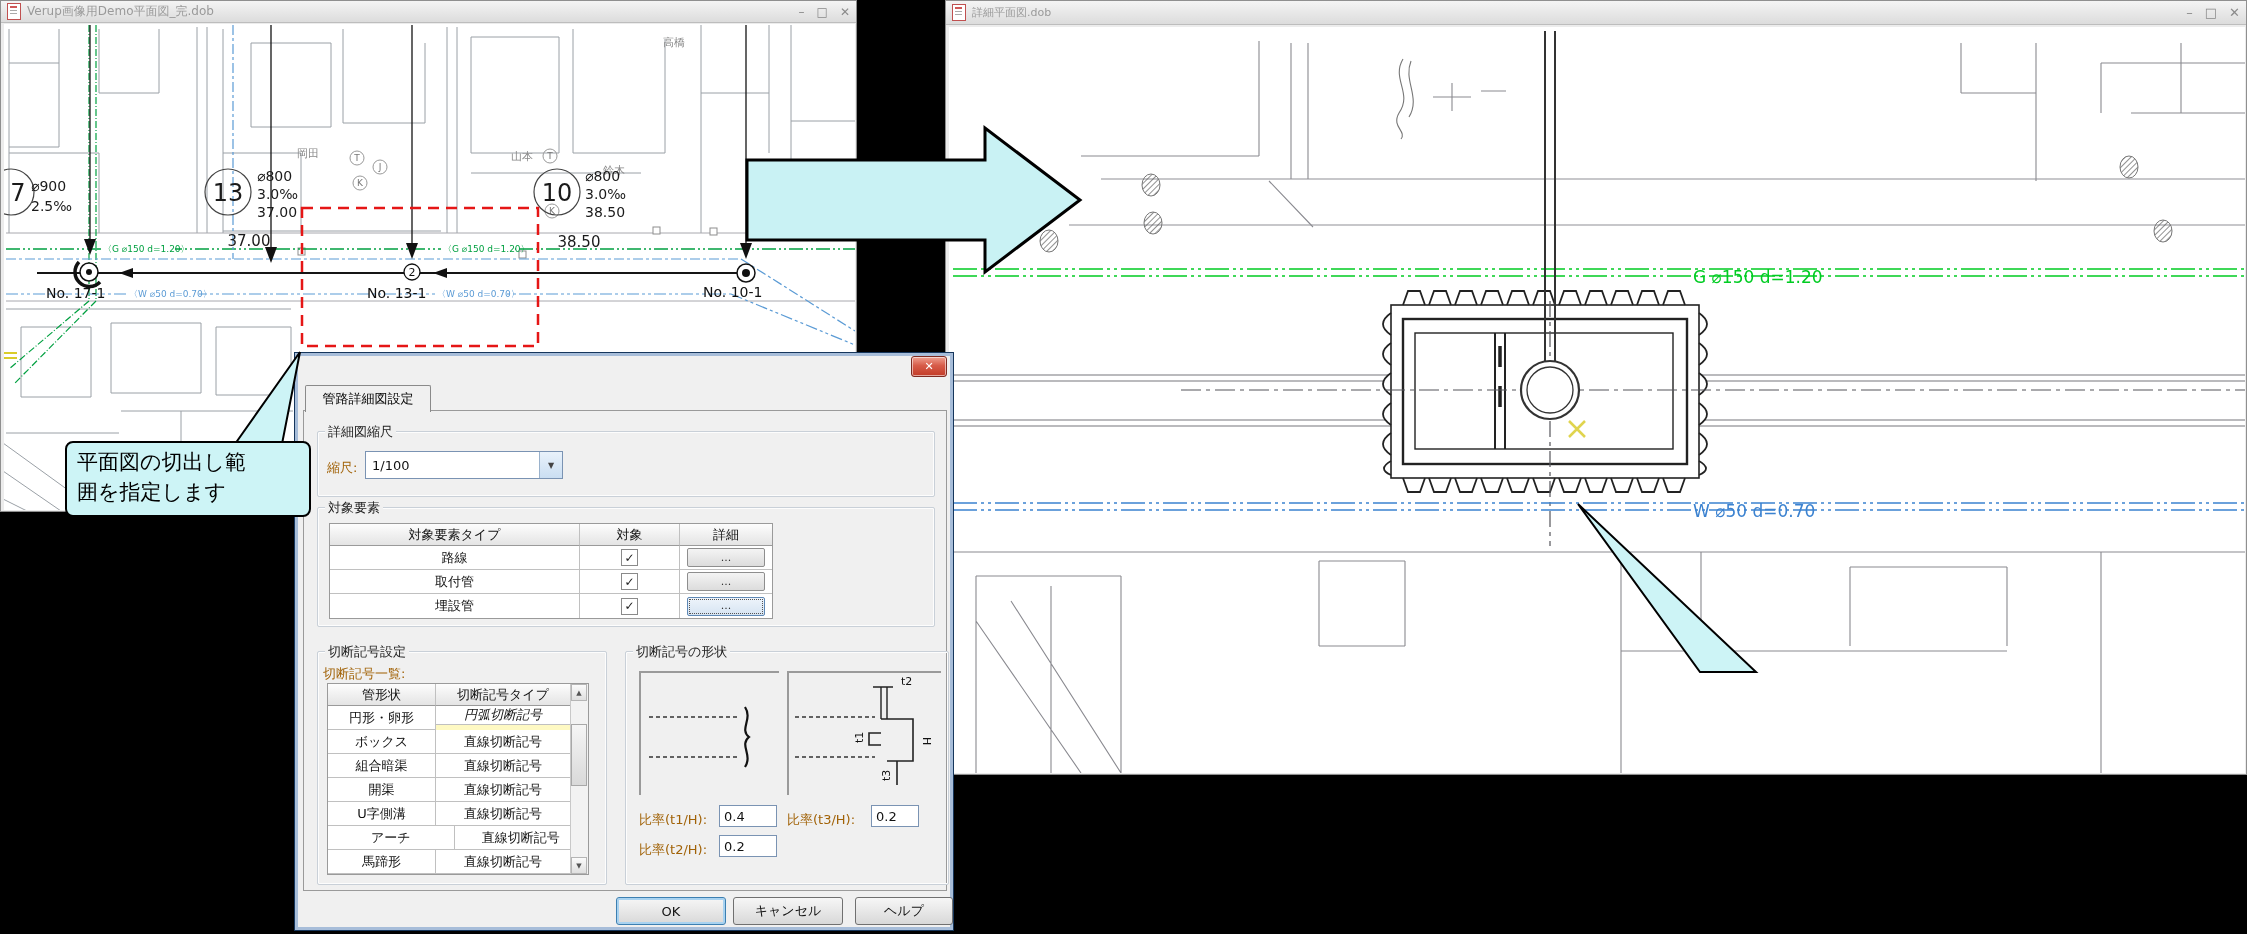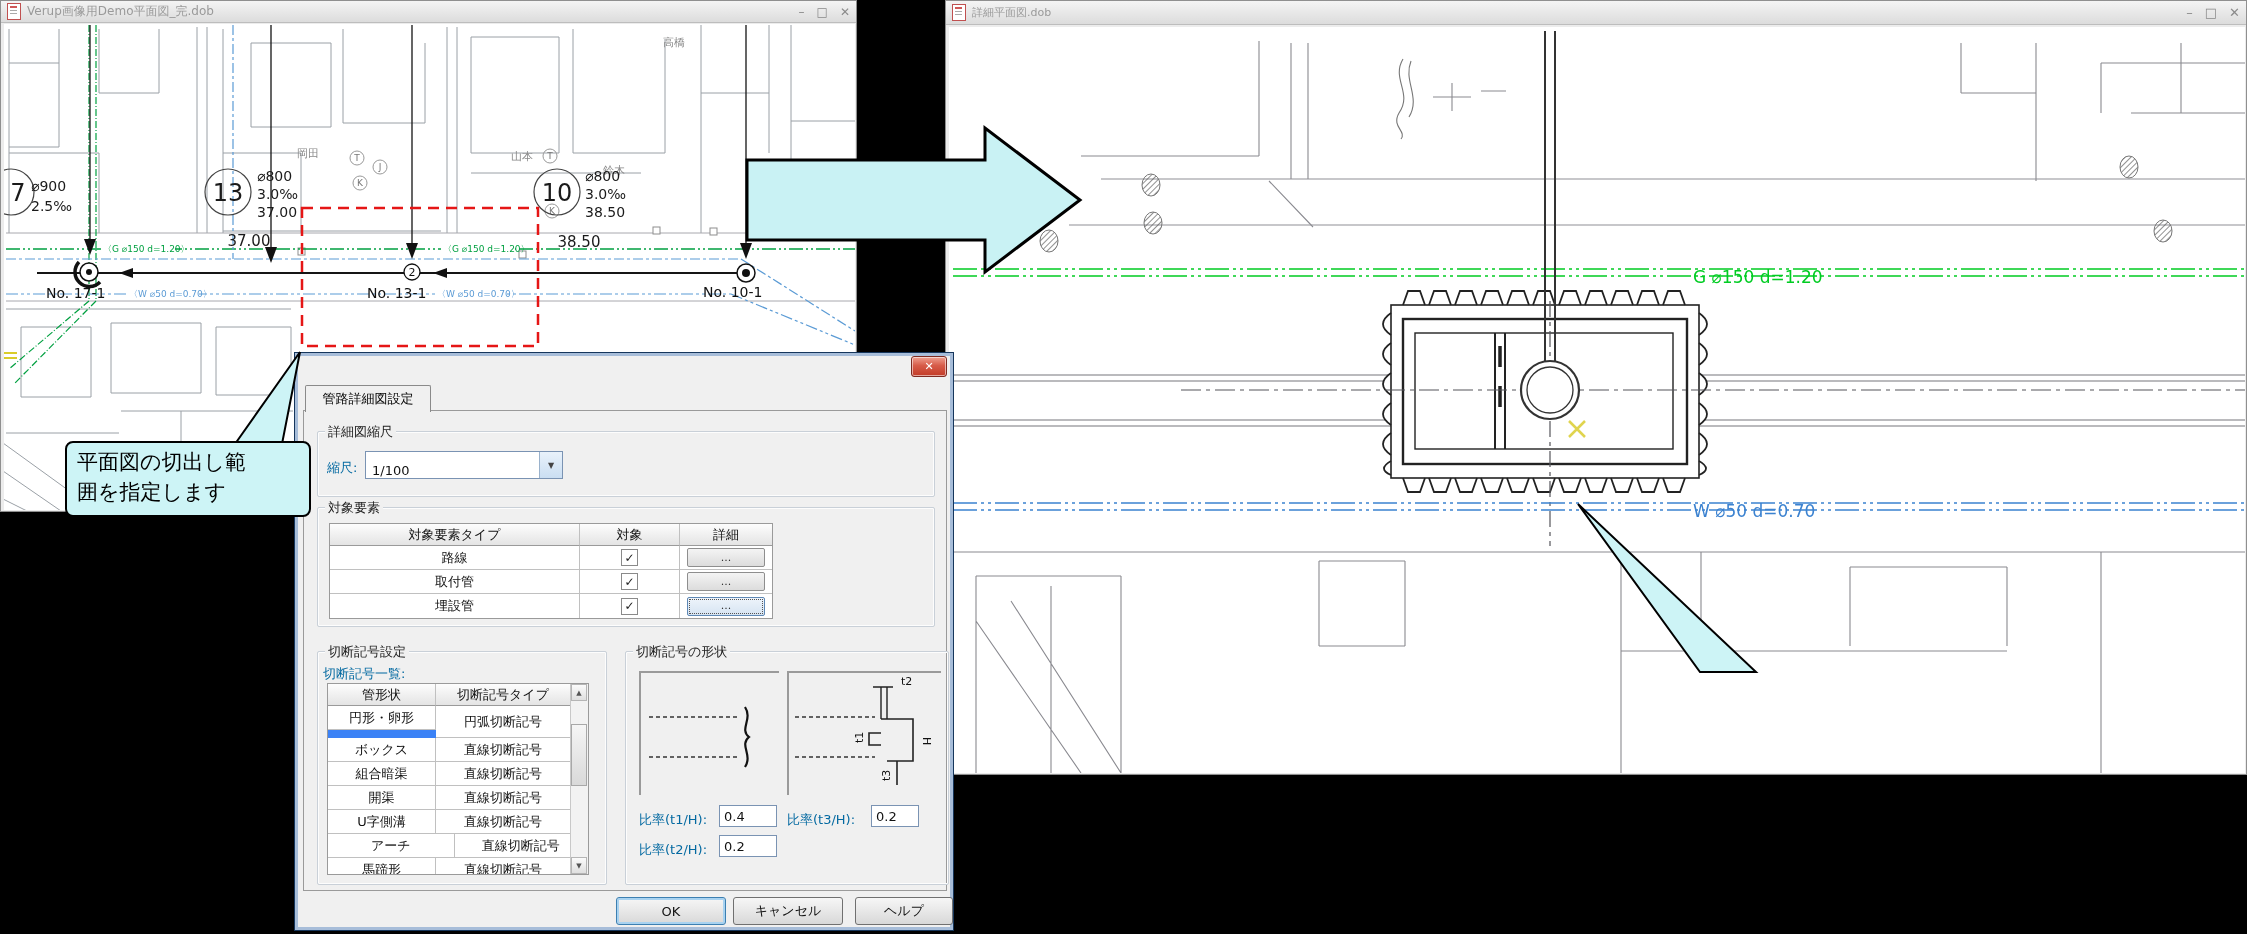--- a/index.html
+++ b/index.html
@@ -26,26 +26,26 @@
   .dlg-title .dtext{font-size:14px;color:#111;}
   .dlg-close{position:absolute;right:6px;top:3px;width:34px;height:19px;border:1px solid #7e2b22;border-radius:3px;
              background:linear-gradient(#f0a191,#d75c49 45%,#c23b27);color:#fff;font-size:11px;font-weight:bold;
              display:flex;align-items:center;justify-content:center;box-shadow:inset 0 0 0 1px rgba(255,255,255,.55);}
   .dlg-body{position:absolute;left:4px;top:30px;width:652px;height:545px;}
   .tab{position:absolute;left:6px;top:2px;width:124px;height:26px;background:#f0f0f0;border:1px solid #8a8a8a;border-bottom:none;
        border-radius:2px 2px 0 0;font-size:13px;display:flex;align-items:center;justify-content:center;z-index:2;}
   .tabpanel{position:absolute;left:4px;top:27px;width:644px;height:481px;border:1px solid #9a9a9a;background:#f0f0f0;box-sizing:border-box;}
   .group{position:absolute;border:1px solid #c9d0d8;box-shadow:inset 0 0 0 1px #fdfdfd;border-radius:2px;}
   .glabel{position:absolute;font-size:13px;color:#222;background:#f0f0f0;padding:0 3px;white-space:nowrap;z-index:2;}
-  .field-label{position:absolute;font-size:13px;color:#0369a1;white-space:nowrap;}
+  .field-label{position:absolute;font-size:13px;color:#a16207;white-space:nowrap;}
   .combo{position:absolute;background:#fff;border:1px solid #7a93b3;box-sizing:border-box;display:flex;align-items:center;}
   .combo .cval{flex:1;font-size:13px;padding-left:6px;color:#111;}
   .combo .cbtn{width:22px;align-self:stretch;background:linear-gradient(#e9f2fb,#cadef2);border-left:1px solid #9ab2cc;
                display:flex;align-items:center;justify-content:center;font-size:8px;color:#444;}
-  .tbl{position:absolute;border:1px solid #9a9a9a;background:#3b82f6;box-sizing:border-box;}
+  .tbl{position:absolute;border:1px solid #9a9a9a;background:#fef9c3;box-sizing:border-box;}
   .trow{display:flex;}
   .tcell{box-sizing:border-box;border-right:1px solid #c0c0c0;border-bottom:1px solid #c0c0c0;
          display:flex;align-items:center;justify-content:center;font-size:13px;color:#111;background:#fff;overflow:hidden;}
   .thead .tcell{background:linear-gradient(#fdfdfd,#e4e4e4);border-bottom:1px solid #9a9a9a;}
   .chk{width:15px;height:15px;border:1px solid #8a8a8a;background:#fff;display:flex;align-items:center;justify-content:center;
        font-size:12px;color:#1a1a1a;line-height:1;}
   .mini-btn{width:76px;height:17px;background:linear-gradient(#f4f4f4,#dcdcdc);border:1px solid #8e8e8e;border-radius:2px;
             font-size:11px;color:#333;display:flex;align-items:center;justify-content:center;line-height:0;}
   .mini-btn.focus{outline:1px dotted #555;outline-offset:-3px;background:linear-gradient(#eef4fb,#d6e4f2);border-color:#5e88b5;}
   .sb{position:absolute;top:0;right:0;width:17px;bottom:0;background:#f2f2f2;border-left:1px solid #c8c8c8;}
@@ -274,21 +274,21 @@
 
   <div class="dialog" style="z-index:40;">
     <div class="dlg-close">✕</div>
     <div class="dlg-body">
       <div class="tab">管路詳細図設定</div>
       <div class="tabpanel"></div>
 
       <div class="group" style="left:18px;top:48px;width:616px;height:64px;"></div>
       <div class="glabel" style="left:26px;top:40px;">詳細図縮尺</div>
       <div class="field-label" style="left:28px;top:76px;">縮尺:</div>
-      <div class="combo" style="left:66px;top:68px;width:198px;height:28px;align-items:flex-end;">
+      <div class="combo" style="left:66px;top:68px;width:198px;height:28px;">
         <span class="cval">1/100</span>
         <span class="cbtn">▼</span>
       </div>
 
       <div class="group" style="left:18px;top:124px;width:616px;height:118px;"></div>
       <div class="glabel" style="left:26px;top:116px;">対象要素</div>
       <div class="tbl" style="left:30px;top:140px;width:444px;">
         <div class="trow thead">
           <div class="tcell" style="width:250px;height:22px;">対象要素タイプ</div>
           <div class="tcell" style="width:100px;height:22px;">対象</div>
@@ -326,21 +326,21 @@
       <div class="group" style="left:18px;top:268px;width:288px;height:232px;"></div>
       <div class="glabel" style="left:26px;top:260px;">切断記号設定</div>
       <div class="field-label" style="left:24px;top:282px;">切断記号一覧:</div>
       <div class="tbl" style="left:28px;top:300px;width:262px;height:192px;overflow:hidden;">
         <div class="trow thead">
           <div class="tcell" style="width:108px;height:22px;">管形状</div>
           <div class="tcell" style="width:135px;height:22px;">切断記号タイプ</div>
         </div>
         <div class="trow">
           <div class="tcell" style="width:108px;height:24px;">円形・卵形</div>
-          <div class="tcell" style="width:135px;height:32px;">円弧切断記号</div>
+          <div class="tcell" style="width:135px;height:19px;font-style:italic;">円弧切断記号</div>
           </div>
         <div class="trow">
           <div class="tcell" style="width:108px;height:24px;">ボックス</div>
           <div class="tcell" style="width:135px;height:24px;">直線切断記号</div>
           </div>
         <div class="trow">
           <div class="tcell" style="width:108px;height:24px;">組合暗渠</div>
           <div class="tcell" style="width:135px;height:24px;">直線切断記号</div>
           </div>
         <div class="trow">

